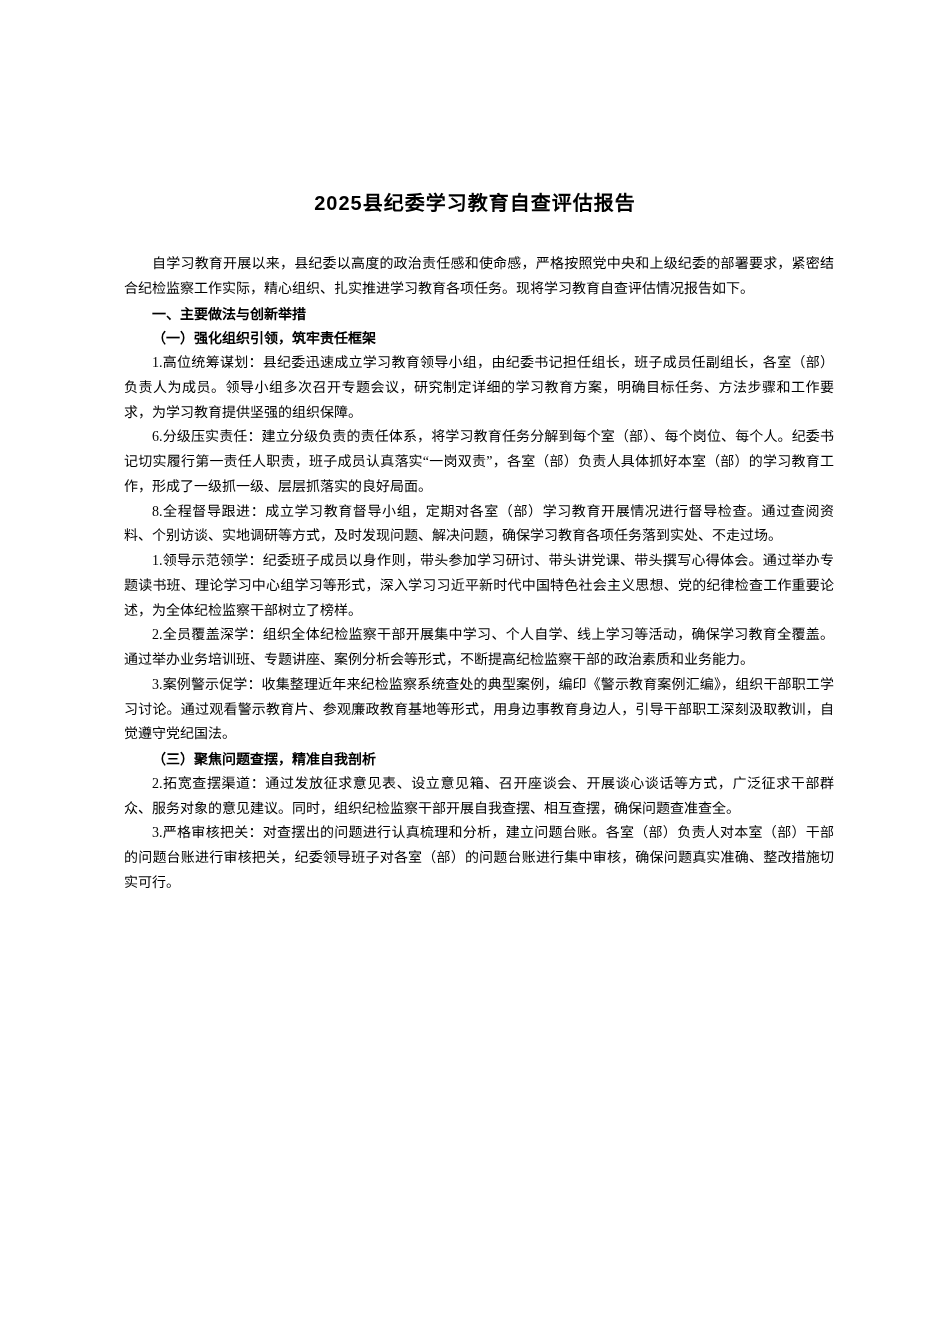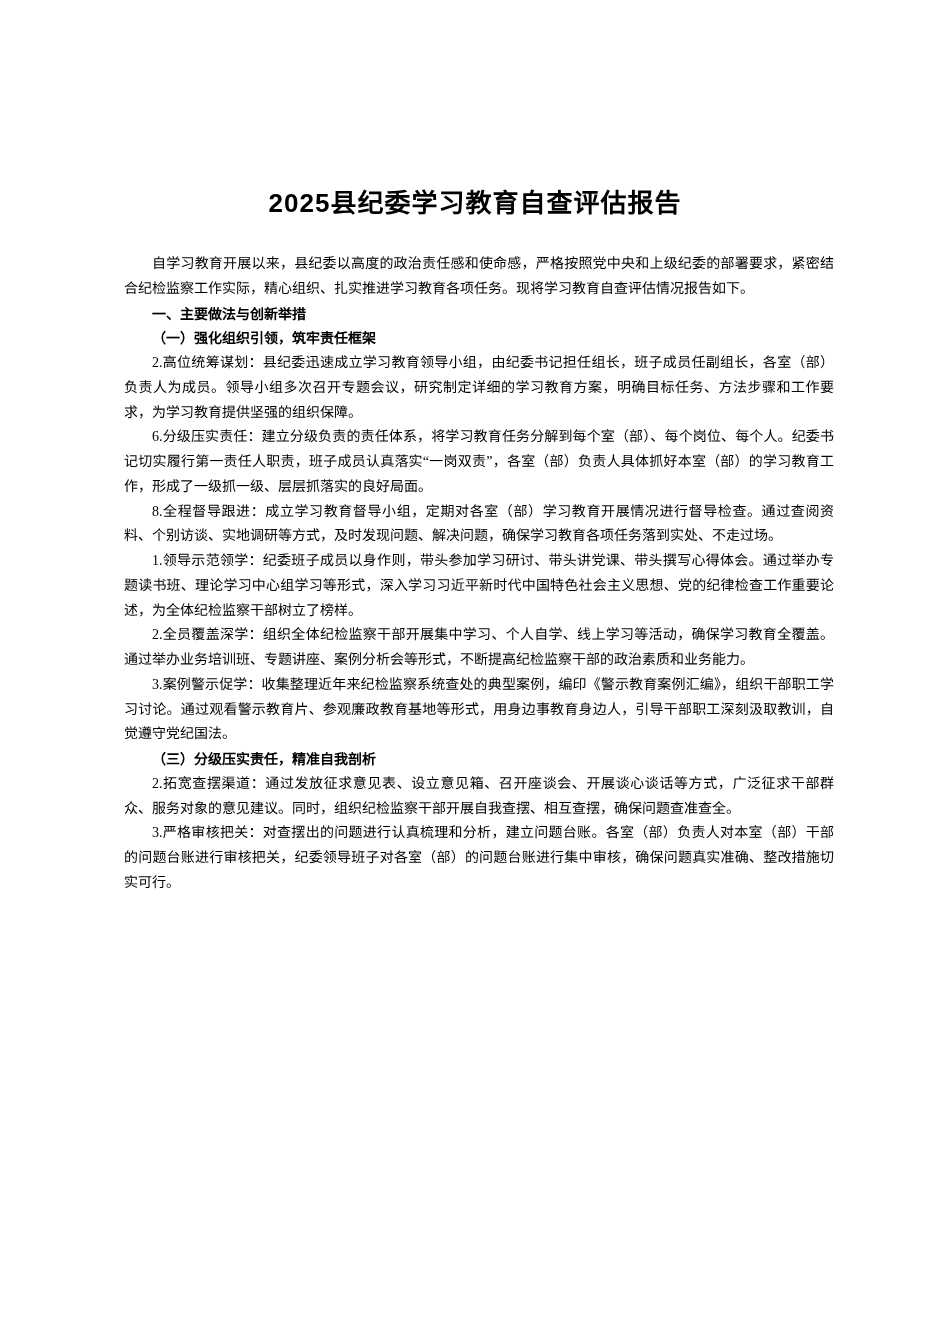--- a/index.html
+++ b/index.html
@@ -15,21 +15,21 @@
     background: #ffffff;
     color: #000000;
     overflow: hidden;
   }
   .doc-title {
     margin: 0;
     padding-top: 188px;
     text-align: center;
     font-family: "Liberation Sans", "DejaVu Sans", sans-serif;
     font-weight: bold;
-    font-size: 26px;
+    font-size: 20px;
     line-height: 30px;
     letter-spacing: 1px;
     color: #000000;
   }
   .doc-body {
     box-sizing: border-box;
     width: 710px;
     margin-left: 124px;
     margin-top: 34px;
     font-family: "Liberation Serif", "DejaVu Serif", serif;
@@ -52,23 +52,23 @@
 </style>
 </head>
 <body>
 
 <div class="page">
   <h1 class="doc-title">2025县纪委学习教育自查评估报告</h1>
   <div class="doc-body">
       <p class="para">自学习教育开展以来，县纪委以高度的政治责任感和使命感，严格按照党中央和上级纪委的部署要求，紧密结合纪检监察工作实际，精心组织、扎实推进学习教育各项任务。现将学习教育自查评估情况报告如下。</p>
       <p class="heading-1">一、主要做法与创新举措</p>
       <p class="heading-2">（一）强化组织引领，筑牢责任框架</p>
-      <p class="para">2.高位统筹谋划：县纪委迅速成立学习教育领导小组，由纪委书记担任组长，班子成员任副组长，各室（部）负责人为成员。领导小组多次召开专题会议，研究制定详细的学习教育方案，明确目标任务、方法步骤和工作要求，为学习教育提供坚强的组织保障。</p>
+      <p class="para">1.高位统筹谋划：县纪委迅速成立学习教育领导小组，由纪委书记担任组长，班子成员任副组长，各室（部）负责人为成员。领导小组多次召开专题会议，研究制定详细的学习教育方案，明确目标任务、方法步骤和工作要求，为学习教育提供坚强的组织保障。</p>
       <p class="para">6.分级压实责任：建立分级负责的责任体系，将学习教育任务分解到每个室（部）、每个岗位、每个人。纪委书记切实履行第一责任人职责，班子成员认真落实“一岗双责”，各室（部）负责人具体抓好本室（部）的学习教育工作，形成了一级抓一级、层层抓落实的良好局面。</p>
       <p class="para">8.全程督导跟进：成立学习教育督导小组，定期对各室（部）学习教育开展情况进行督导检查。通过查阅资料、个别访谈、实地调研等方式，及时发现问题、解决问题，确保学习教育各项任务落到实处、不走过场。</p>
       <p class="para">1.领导示范领学：纪委班子成员以身作则，带头参加学习研讨、带头讲党课、带头撰写心得体会。通过举办专题读书班、理论学习中心组学习等形式，深入学习习近平新时代中国特色社会主义思想、党的纪律检查工作重要论述，为全体纪检监察干部树立了榜样。</p>
       <p class="para">2.全员覆盖深学：组织全体纪检监察干部开展集中学习、个人自学、线上学习等活动，确保学习教育全覆盖。通过举办业务培训班、专题讲座、案例分析会等形式，不断提高纪检监察干部的政治素质和业务能力。</p>
       <p class="para">3.案例警示促学：收集整理近年来纪检监察系统查处的典型案例，编印《警示教育案例汇编》，组织干部职工学习讨论。通过观看警示教育片、参观廉政教育基地等形式，用身边事教育身边人，引导干部职工深刻汲取教训，自觉遵守党纪国法。</p>
-      <p class="heading-2">（三）分级压实责任，精准自我剖析</p>
+      <p class="heading-2">（三）聚焦问题查摆，精准自我剖析</p>
       <p class="para">2.拓宽查摆渠道：通过发放征求意见表、设立意见箱、召开座谈会、开展谈心谈话等方式，广泛征求干部群众、服务对象的意见建议。同时，组织纪检监察干部开展自我查摆、相互查摆，确保问题查准查全。</p>
       <p class="para">3.严格审核把关：对查摆出的问题进行认真梳理和分析，建立问题台账。各室（部）负责人对本室（部）干部的问题台账进行审核把关，纪委领导班子对各室（部）的问题台账进行集中审核，确保问题真实准确、整改措施切实可行。</p>
     </div>
 </div>
 
 </body></html>

